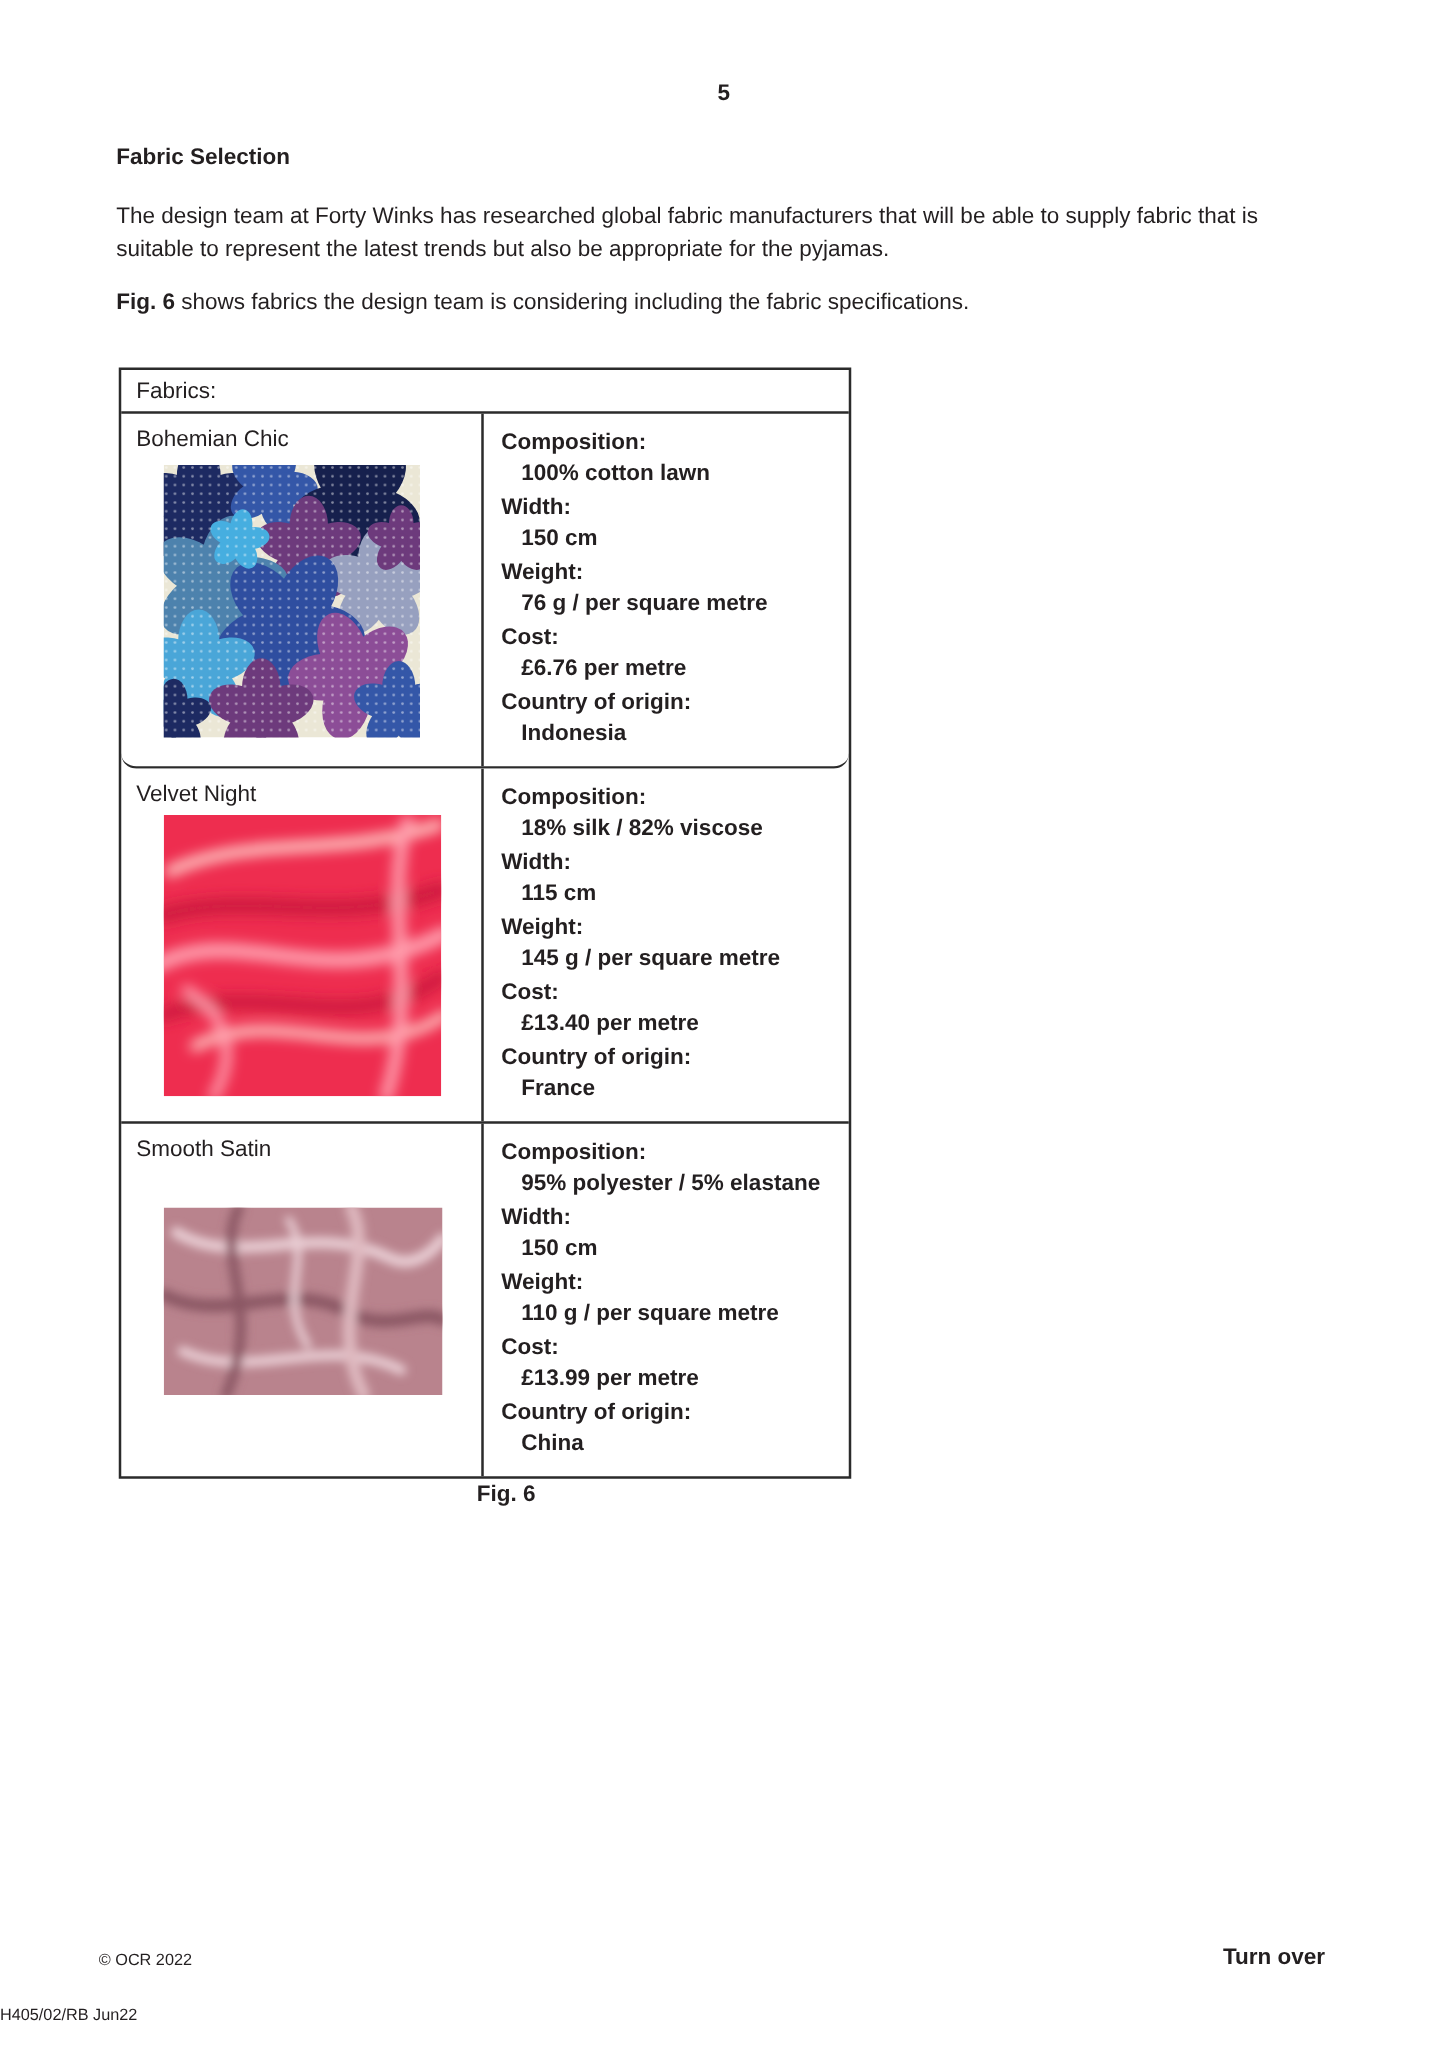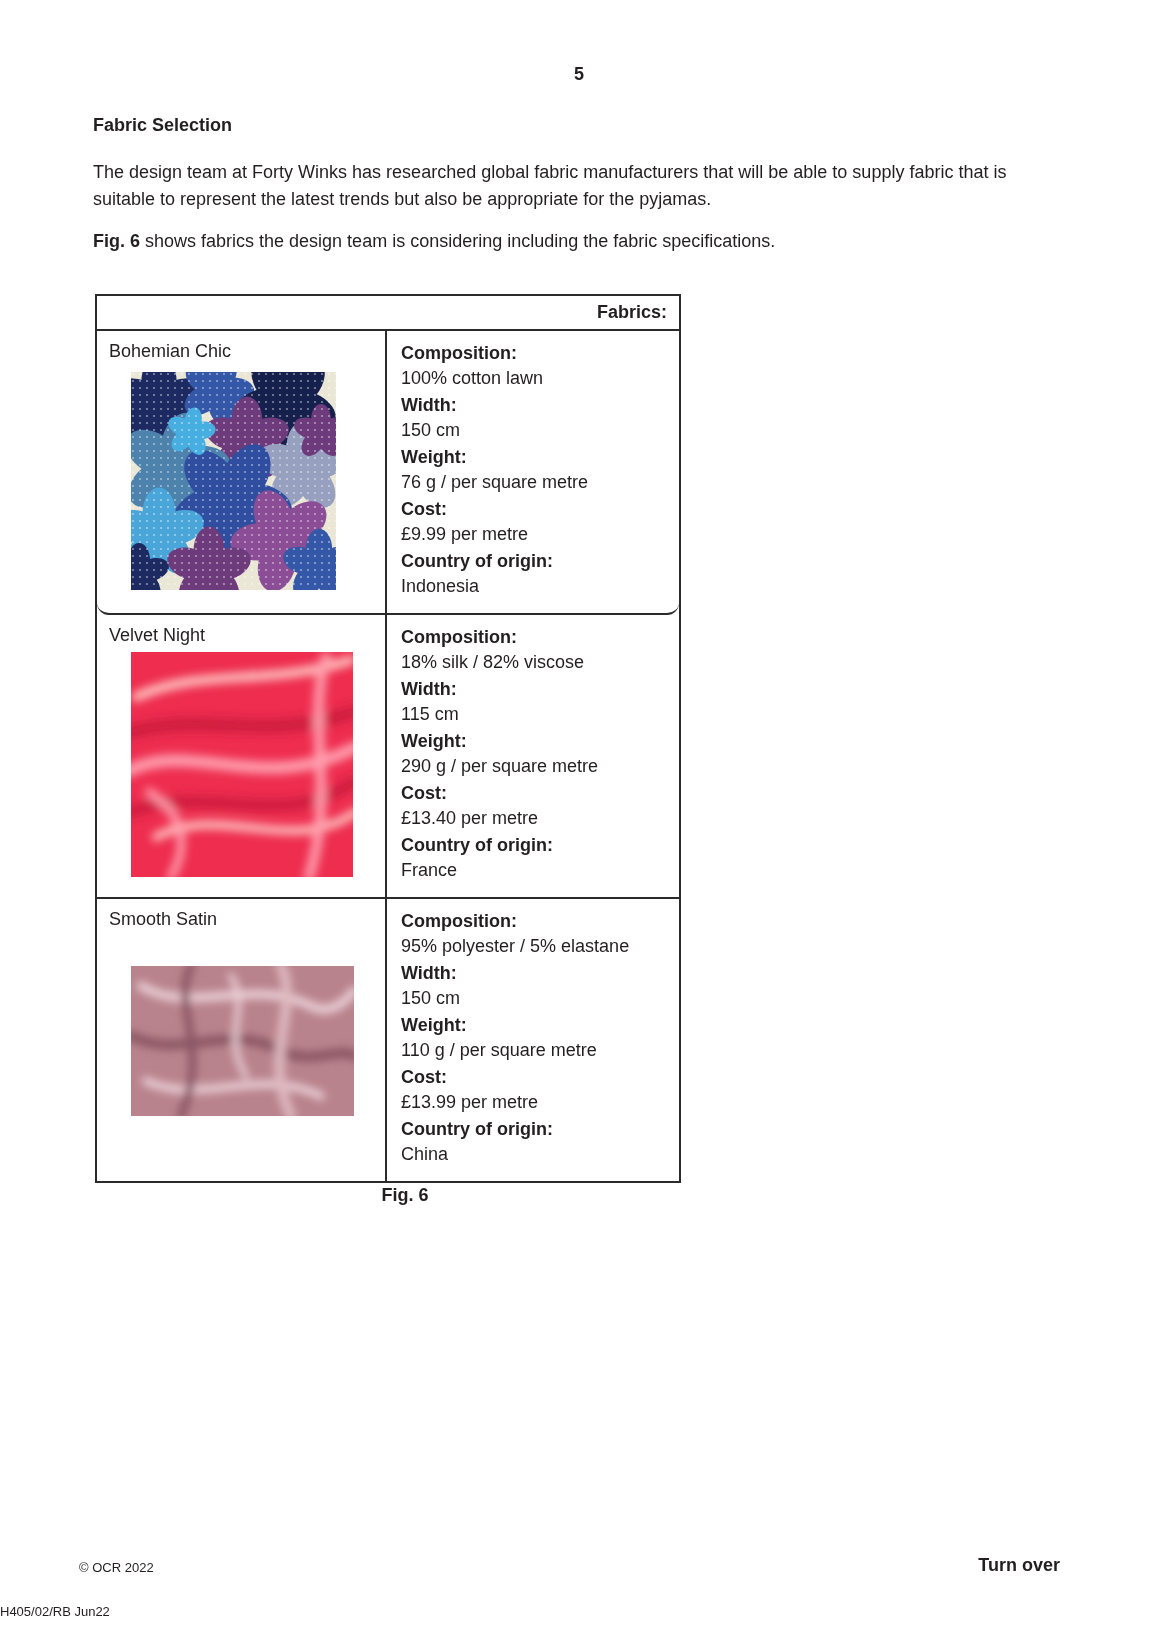--- a/index.html
+++ b/index.html
@@ -24,38 +24,38 @@
   .fig-ref {
     position:absolute; top:231px; left:93px; width:944px; font-size:18px;
   }
   .fig-ref b { font-weight:bold; }
   .fabric-table {
     position:absolute; top:294px; left:95px; width:586px;
     border:2px solid #2b2b2b;
   }
   .t-header {
     border-bottom:2px solid #2b2b2b;
-    padding:6px 12px 6px 12px; font-size:18px; font-weight:bold;text-align:right;
+    padding:6px 12px 6px 12px; font-size:18px; font-weight:normal;
   }
   .t-row { display:flex; border-bottom:2px solid #2b2b2b; }
   .t-row:last-child { border-bottom:none; }
   .t-left {
     width:290px; flex:0 0 290px; border-right:2px solid #2b2b2b;
     padding:8px 12px 8px 12px;
   }
   .t-right { flex:1; padding:8px 10px 14px 14px; font-size:18px; line-height:25px; }
   .row-1 { min-height:270px;border-radius:12px; }
   .row-2 { min-height:262px; }
   .row-3 { min-height:278px; }
   .fabric-name { font-size:18px; line-height:25px; }
   .swatch { display:block; margin:8px 0 0 22px; }
   .swatch.velvet { margin-top:4px; }
   .swatch.satin { margin-top:34px; }
   .spec-label { font-weight:bold; margin-top:2px; }
-  .spec-value { font-weight:normal; }
+  .spec-value { font-weight:bold;margin-left:16px; }
   .fig-caption {
     position:absolute; top:1185px; left:95px; width:620px;
     text-align:center; font-size:18px; font-weight:bold;
   }
   .footer-copyright { position:absolute; left:79px; top:1560px; font-size:13px; }
   .footer-code { position:absolute; left:0; top:1560px; width:100%; text-align:left; font-size:13px;margin-top:44px; }
   .footer-turnover { position:absolute; right:98px; top:1555px; font-size:18px; font-weight:bold; }
 </style>
 </head>
 <body>
@@ -109,21 +109,21 @@
         </svg>
       </div>
       <div class="t-right">
         <div class="spec-label">Composition:</div>
         <div class="spec-value">100% cotton lawn</div>
         <div class="spec-label">Width:</div>
         <div class="spec-value">150 cm</div>
         <div class="spec-label">Weight:</div>
         <div class="spec-value">76 g / per square metre</div>
         <div class="spec-label">Cost:</div>
-        <div class="spec-value">£9.99 per metre</div>
+        <div class="spec-value">£6.76 per metre</div>
         <div class="spec-label">Country of origin:</div>
         <div class="spec-value">Indonesia</div>
       </div>
     </div>
 
     <div class="t-row row-2">
       <div class="t-left">
         <div class="fabric-name">Velvet Night</div>
         <svg class="swatch velvet" width="222" height="225" viewBox="0 0 222 225">
           <defs>
@@ -142,21 +142,21 @@
             <path d="M40,225 C60,190 50,160 18,140" stroke="#ff9fae" stroke-width="8"></path>
           </g>
         </svg>
       </div>
       <div class="t-right">
         <div class="spec-label">Composition:</div>
         <div class="spec-value">18% silk / 82% viscose</div>
         <div class="spec-label">Width:</div>
         <div class="spec-value">115 cm</div>
         <div class="spec-label">Weight:</div>
-        <div class="spec-value">290 g / per square metre</div>
+        <div class="spec-value">145 g / per square metre</div>
         <div class="spec-label">Cost:</div>
         <div class="spec-value">£13.40 per metre</div>
         <div class="spec-label">Country of origin:</div>
         <div class="spec-value">France</div>
       </div>
     </div>
 
     <div class="t-row row-3">
       <div class="t-left">
         <div class="fabric-name">Smooth Satin</div>

